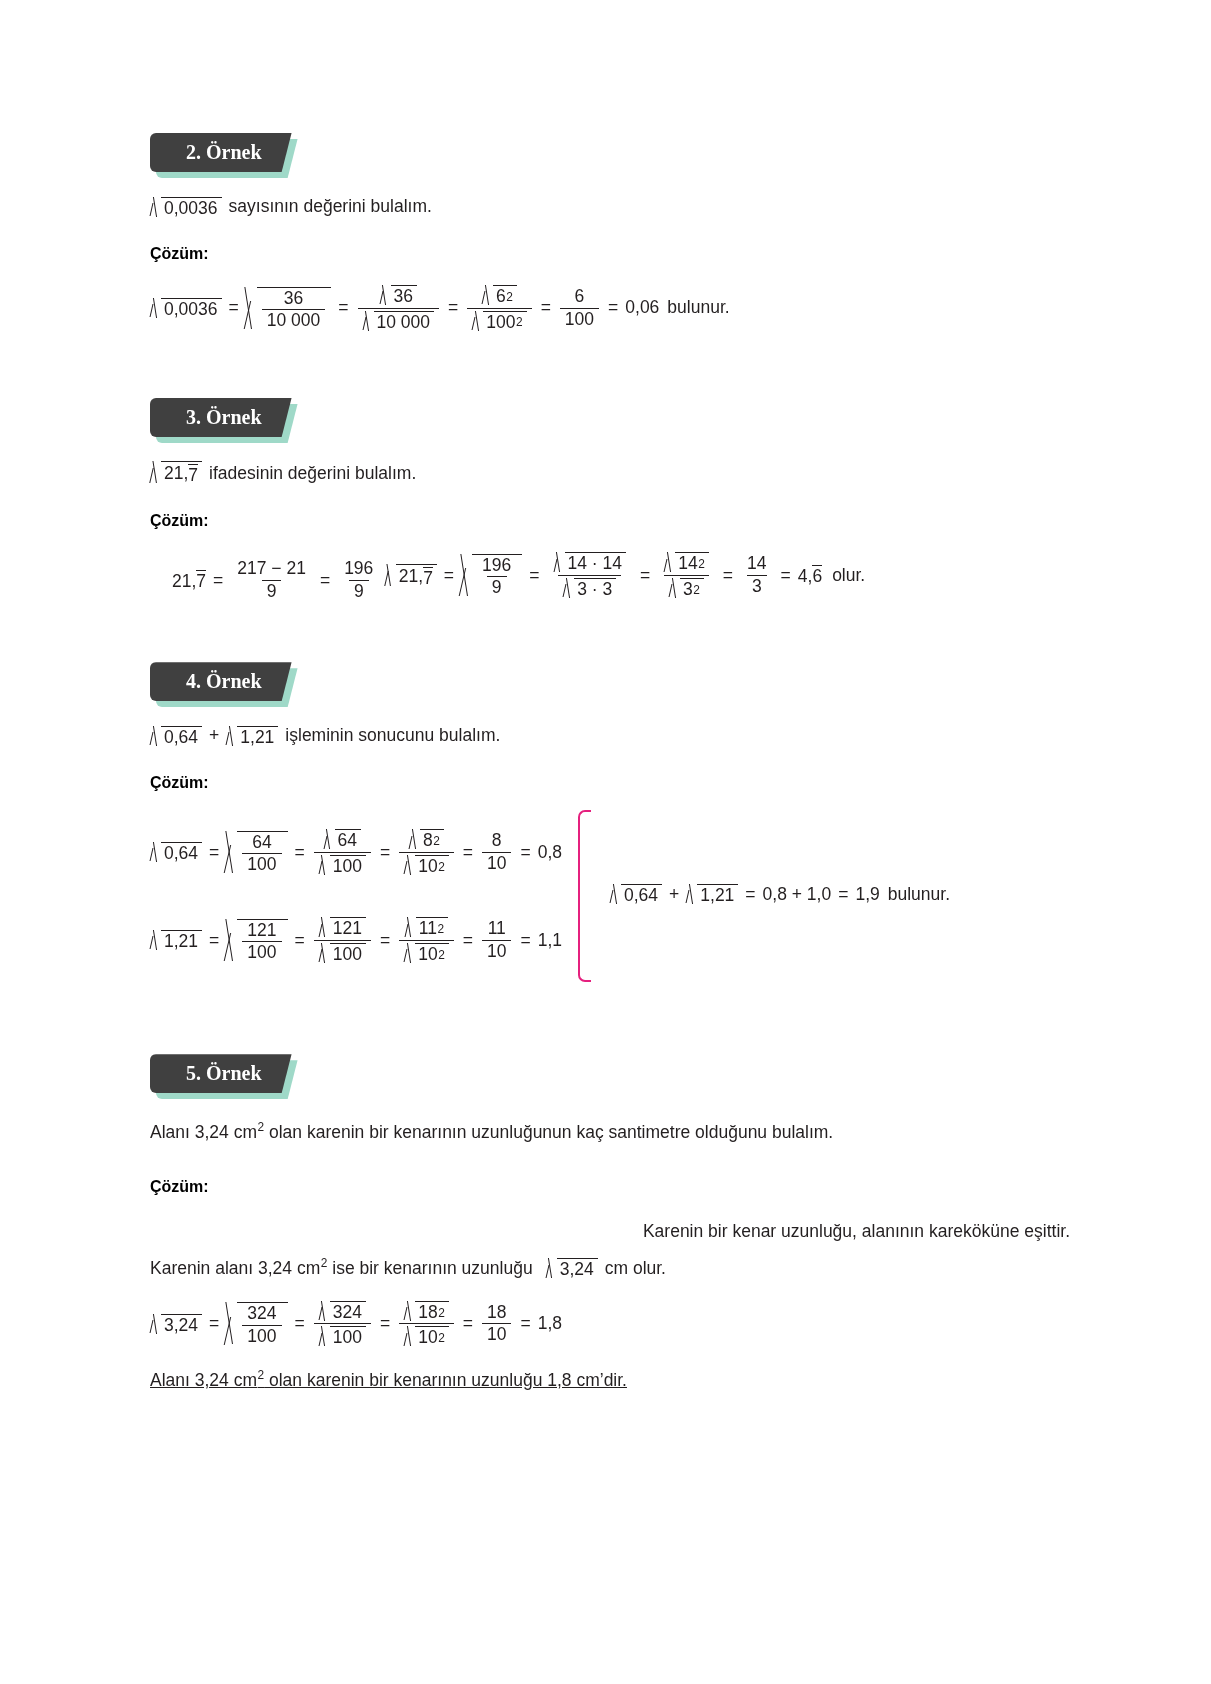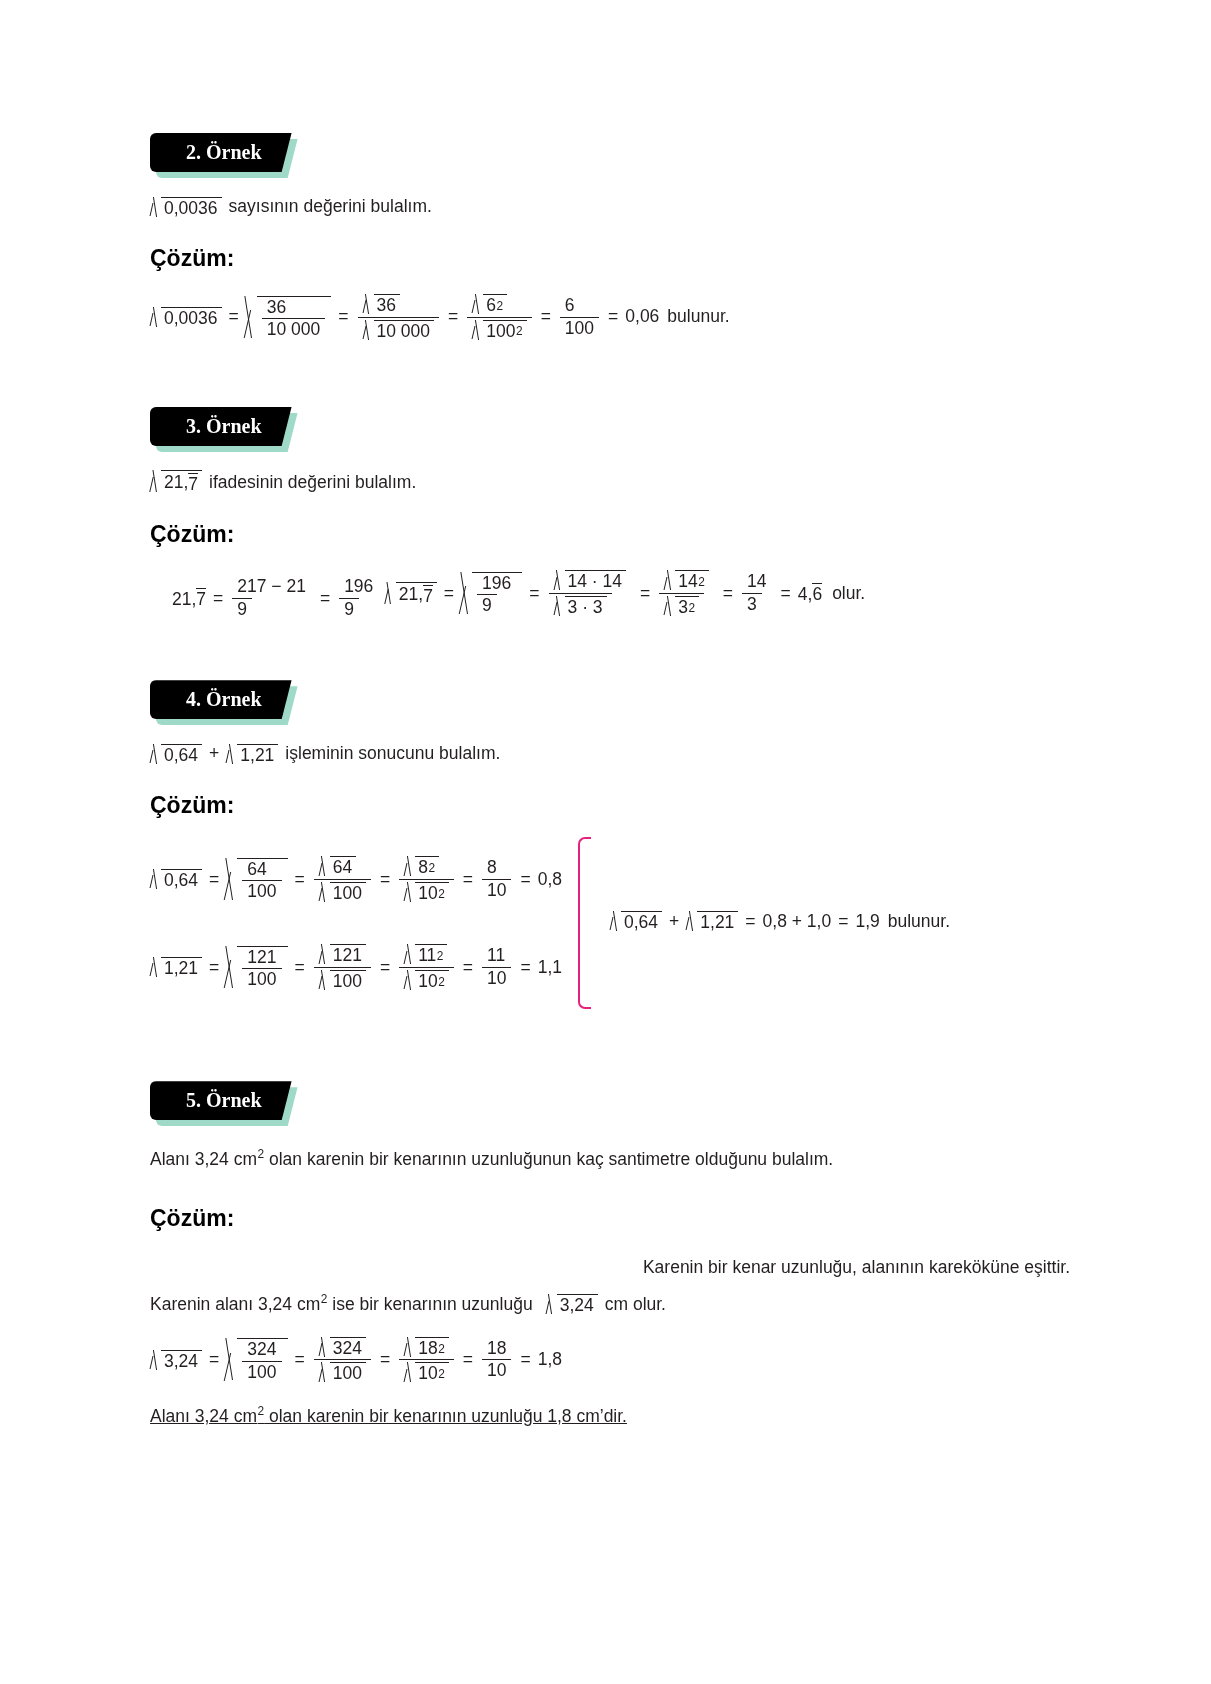--- a/index.html
+++ b/index.html
@@ -31,21 +31,21 @@
 
   
   .banner-wrap {
     position: relative;
     display: inline-block;
     margin: 0;
   }
   .banner {
     position: relative;
     display: inline-block;
-    background: #000000;
+    background: #404040;
     color: #ffffff;
     font-family: "Liberation Serif", serif;
     font-weight: bold;
     font-size: 20px;
     line-height: 1;
     padding: 9px 30px 10px 36px;
     -webkit-clip-path: polygon(0 0, 100% 0, 93% 100%, 0% 100%);
     clip-path: polygon(0 0, 100% 0, 93% 100%, 0% 100%);
     border-radius: 6px 0 0 6px;
     z-index: 2;
@@ -64,21 +64,21 @@
   }
 
   
   .para {
     font-size: 17.5px;
     line-height: 1.5;
     margin: 0;
     color: #231f20;
   }
   .solution-label {
-    font-size: 23px;
+    font-size: 16px;
     font-weight: bold;
     color: #000;
     margin: 0;
   }
   .statement {
     font-size: 17.5px;
     color: #231f20;
     display: flex;
     align-items: flex-end;
     gap: 7px;
@@ -132,21 +132,21 @@
     border-top: 1.4px solid #231f20;
     padding: 2px 4px 0 3px;
     display: inline-flex;
     align-items: center;
   }
 
   
   .frac {
     display: inline-flex;
     flex-direction: column;
-    align-items: flex-start;
+    align-items: center;
     vertical-align: middle;
     margin: 0 2px;
   }
   .frac > .num {
     padding: 0 5px 2px 5px;
     display: inline-flex;
     align-items: flex-end;
     justify-content: center;
   }
   .frac > .den {

